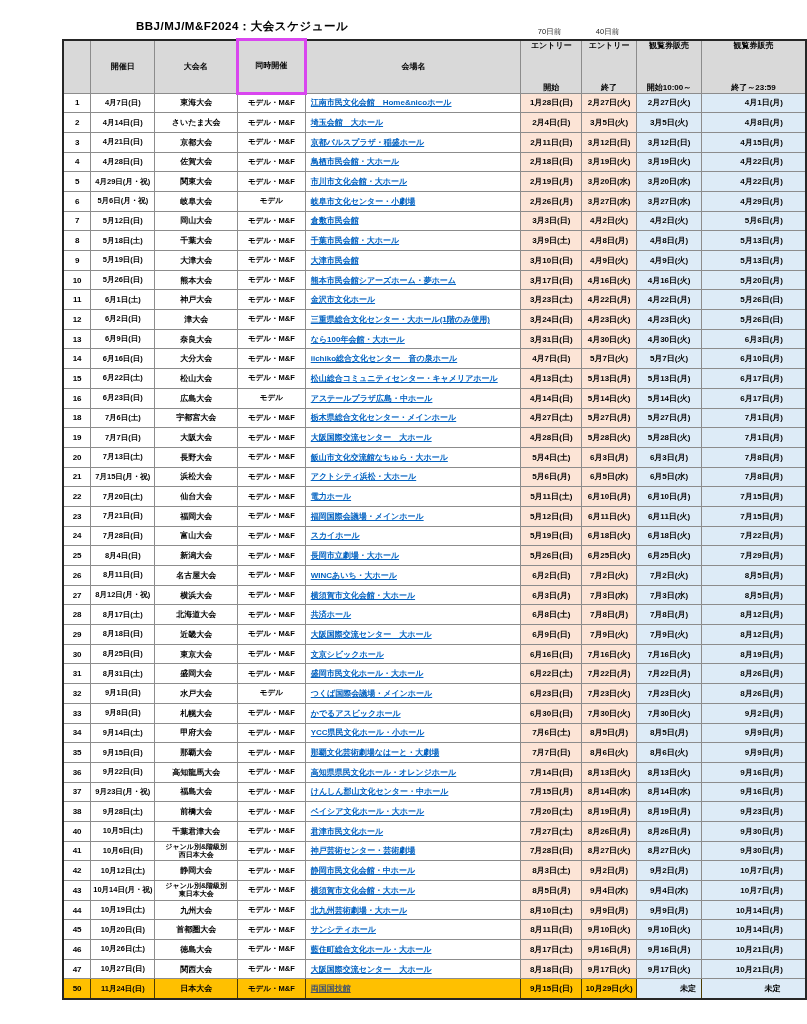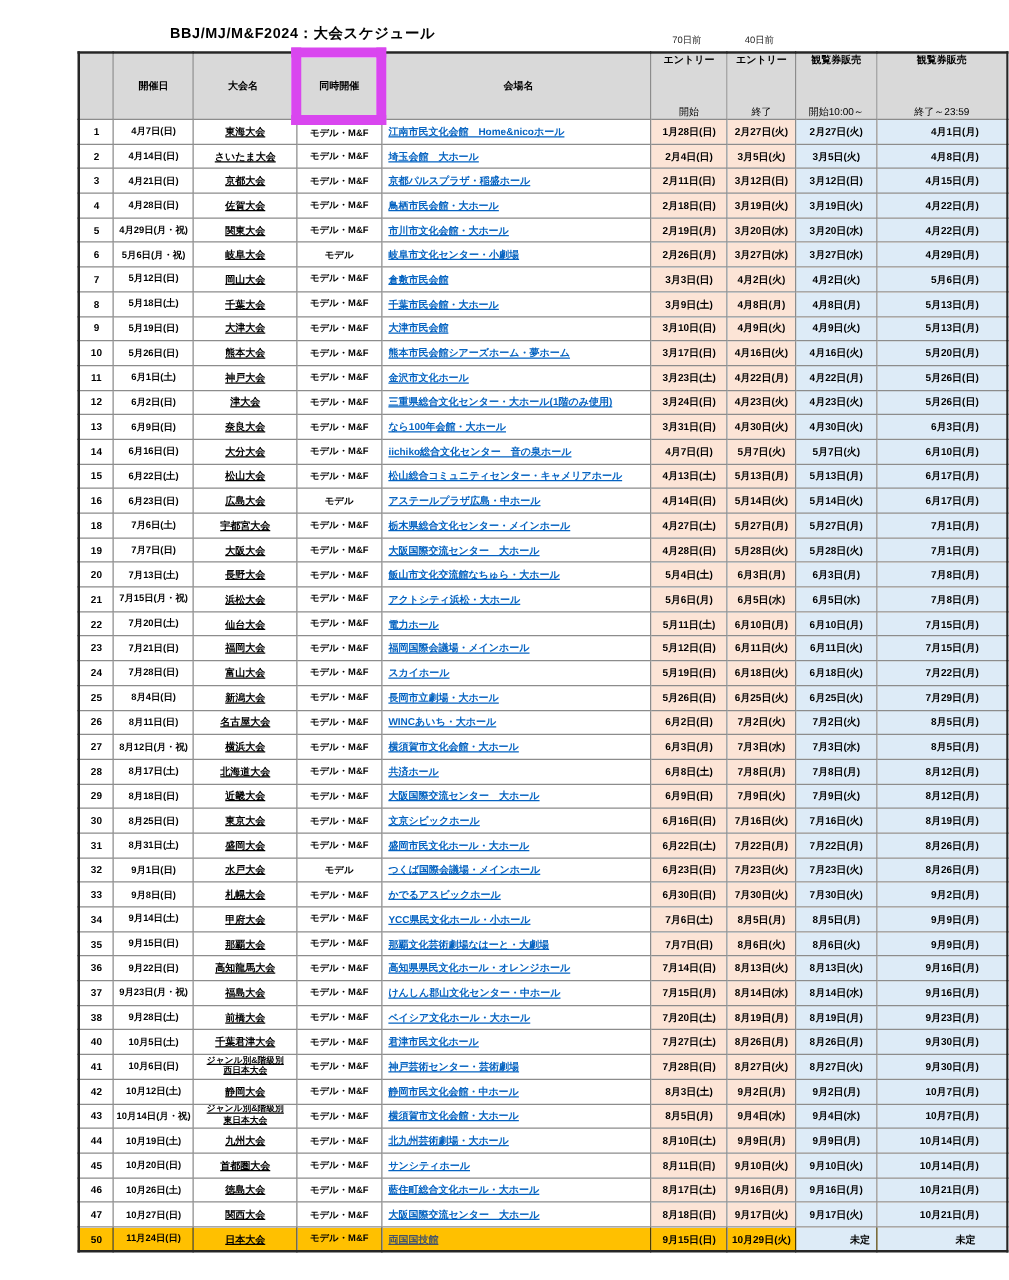--- a/index.html
+++ b/index.html
@@ -22,28 +22,28 @@
     border-collapse:collapse; table-layout:fixed;
     border:2px solid #262626;
   }
   th, td {
     border:1px solid #8c8c8c; overflow:hidden; white-space:nowrap; padding:0 2px;
   }
   thead th {
     background:var(--header-bg); height:26px; font-size:8px; font-weight:bold;
     text-align:center; vertical-align:middle; line-height:1.25;
   }
-  thead th.type-h { border:8px solid #d946ef; }
-  thead .hl2 { font-weight:normal;margin-top:32px; }
+  thead th.type-h { border:3px solid #d946ef; }
+  thead .hl2 { font-weight:bold;margin-top:32px; }
   tbody td {
     height:19.7px; font-size:8px; font-weight:600; text-align:center; vertical-align:middle;
   }
   td.no   { font-size:8px; }
   td.date { font-size:7.5px; }
-  td.name { font-size:8px;text-decoration:underline; }
+  td.name { font-size:8px; }
   td.name.two { white-space:pre-line; font-size:7px; line-height:1.2; }
   td.type { font-size:7.5px; }
   td.venue { text-align:left; padding-left:5px; }
   a.vlink {
     color:var(--link); text-decoration:underline; cursor:pointer; font-weight:600; font-size:8px;
   }
   td.es, td.ee { background:var(--entry-bg); }
   td.ts, td.te { background:var(--ticket-bg); }
   td.te { text-align:right; padding-right:22px; }
   td.tbd { text-align:center !important; padding-right:2px !important; }

